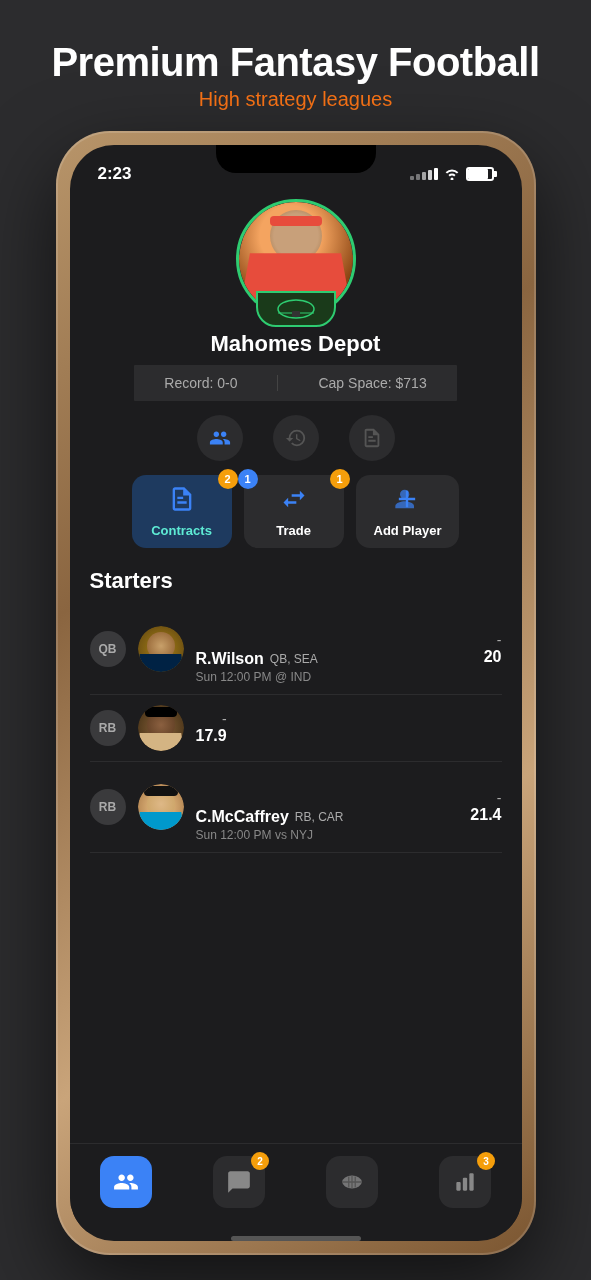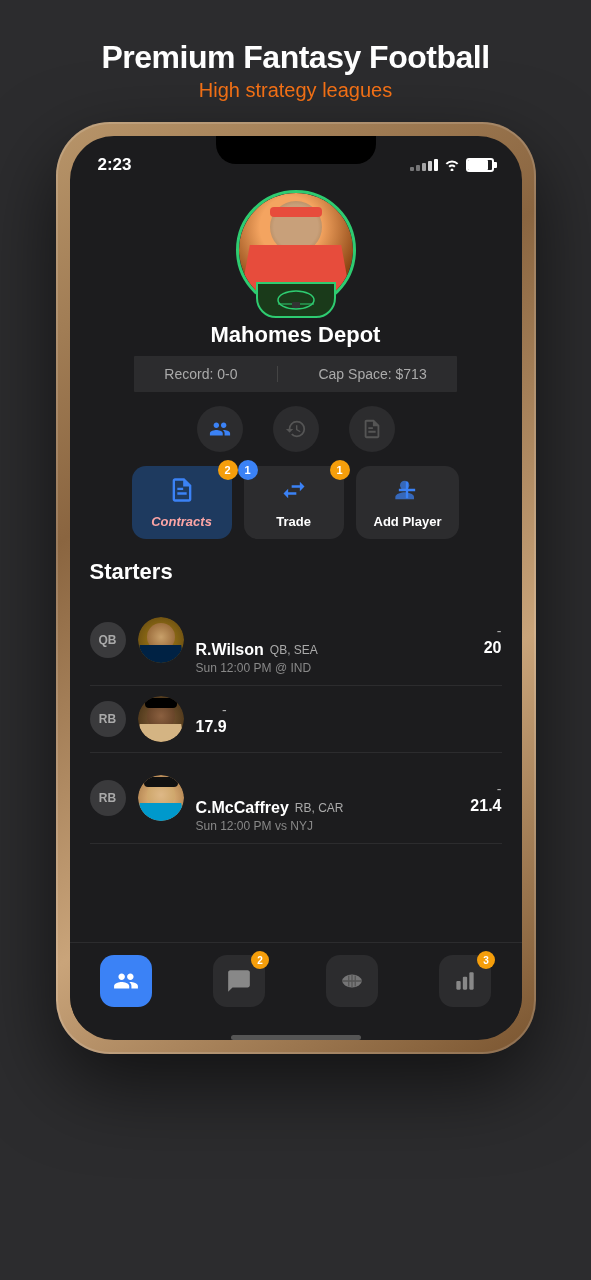--- a/index.html
+++ b/index.html
@@ -15,36 +15,36 @@
     }
 
     
     .header-section {
       width: 100%;
       text-align: center;
       padding: 40px 20px 20px;
     }
     .header-title {
       color: #fff;
-      font-size: 32px;
+      font-size: 40px;
       font-weight: 800;
       letter-spacing: -0.5px;
       line-height: 1.1;
     }
     .header-subtitle {
       color: #f97316;
       font-size: 20px;
       font-weight: 400;
       margin-top: 4px;
     }
 
     
     .phone-frame {
       width: 480px;
-      height: 932px;
+      height: 1124px;
       background: linear-gradient(145deg, #b8956a, #8a6540, #c9a47a, #7a5530);
       border-radius: 54px;
       padding: 14px;
       position: relative;
       box-shadow: 0 30px 80px rgba(0,0,0,0.6), inset 0 0 0 2px rgba(255,255,255,0.15);
     }
 
     .phone-inner {
       width: 100%;
       height: 100%;
@@ -256,21 +256,21 @@
       right: auto;
     }
     .action-icon {
       font-size: 22px;
       margin-bottom: 4px;
     }
     .action-label {
       font-size: 13px;
       font-weight: 600;
     }
-    .action-label.blue { color: #fca5a5; font-style: italic; }
+    .action-label.blue { color: #5eead4; }
     .action-label.white { color: #fff; }
 
     
     .starters-section {
       padding: 0 20px;
       flex: 1;
     }
     .starters-title {
       color: #fff;
       font-size: 22px;

